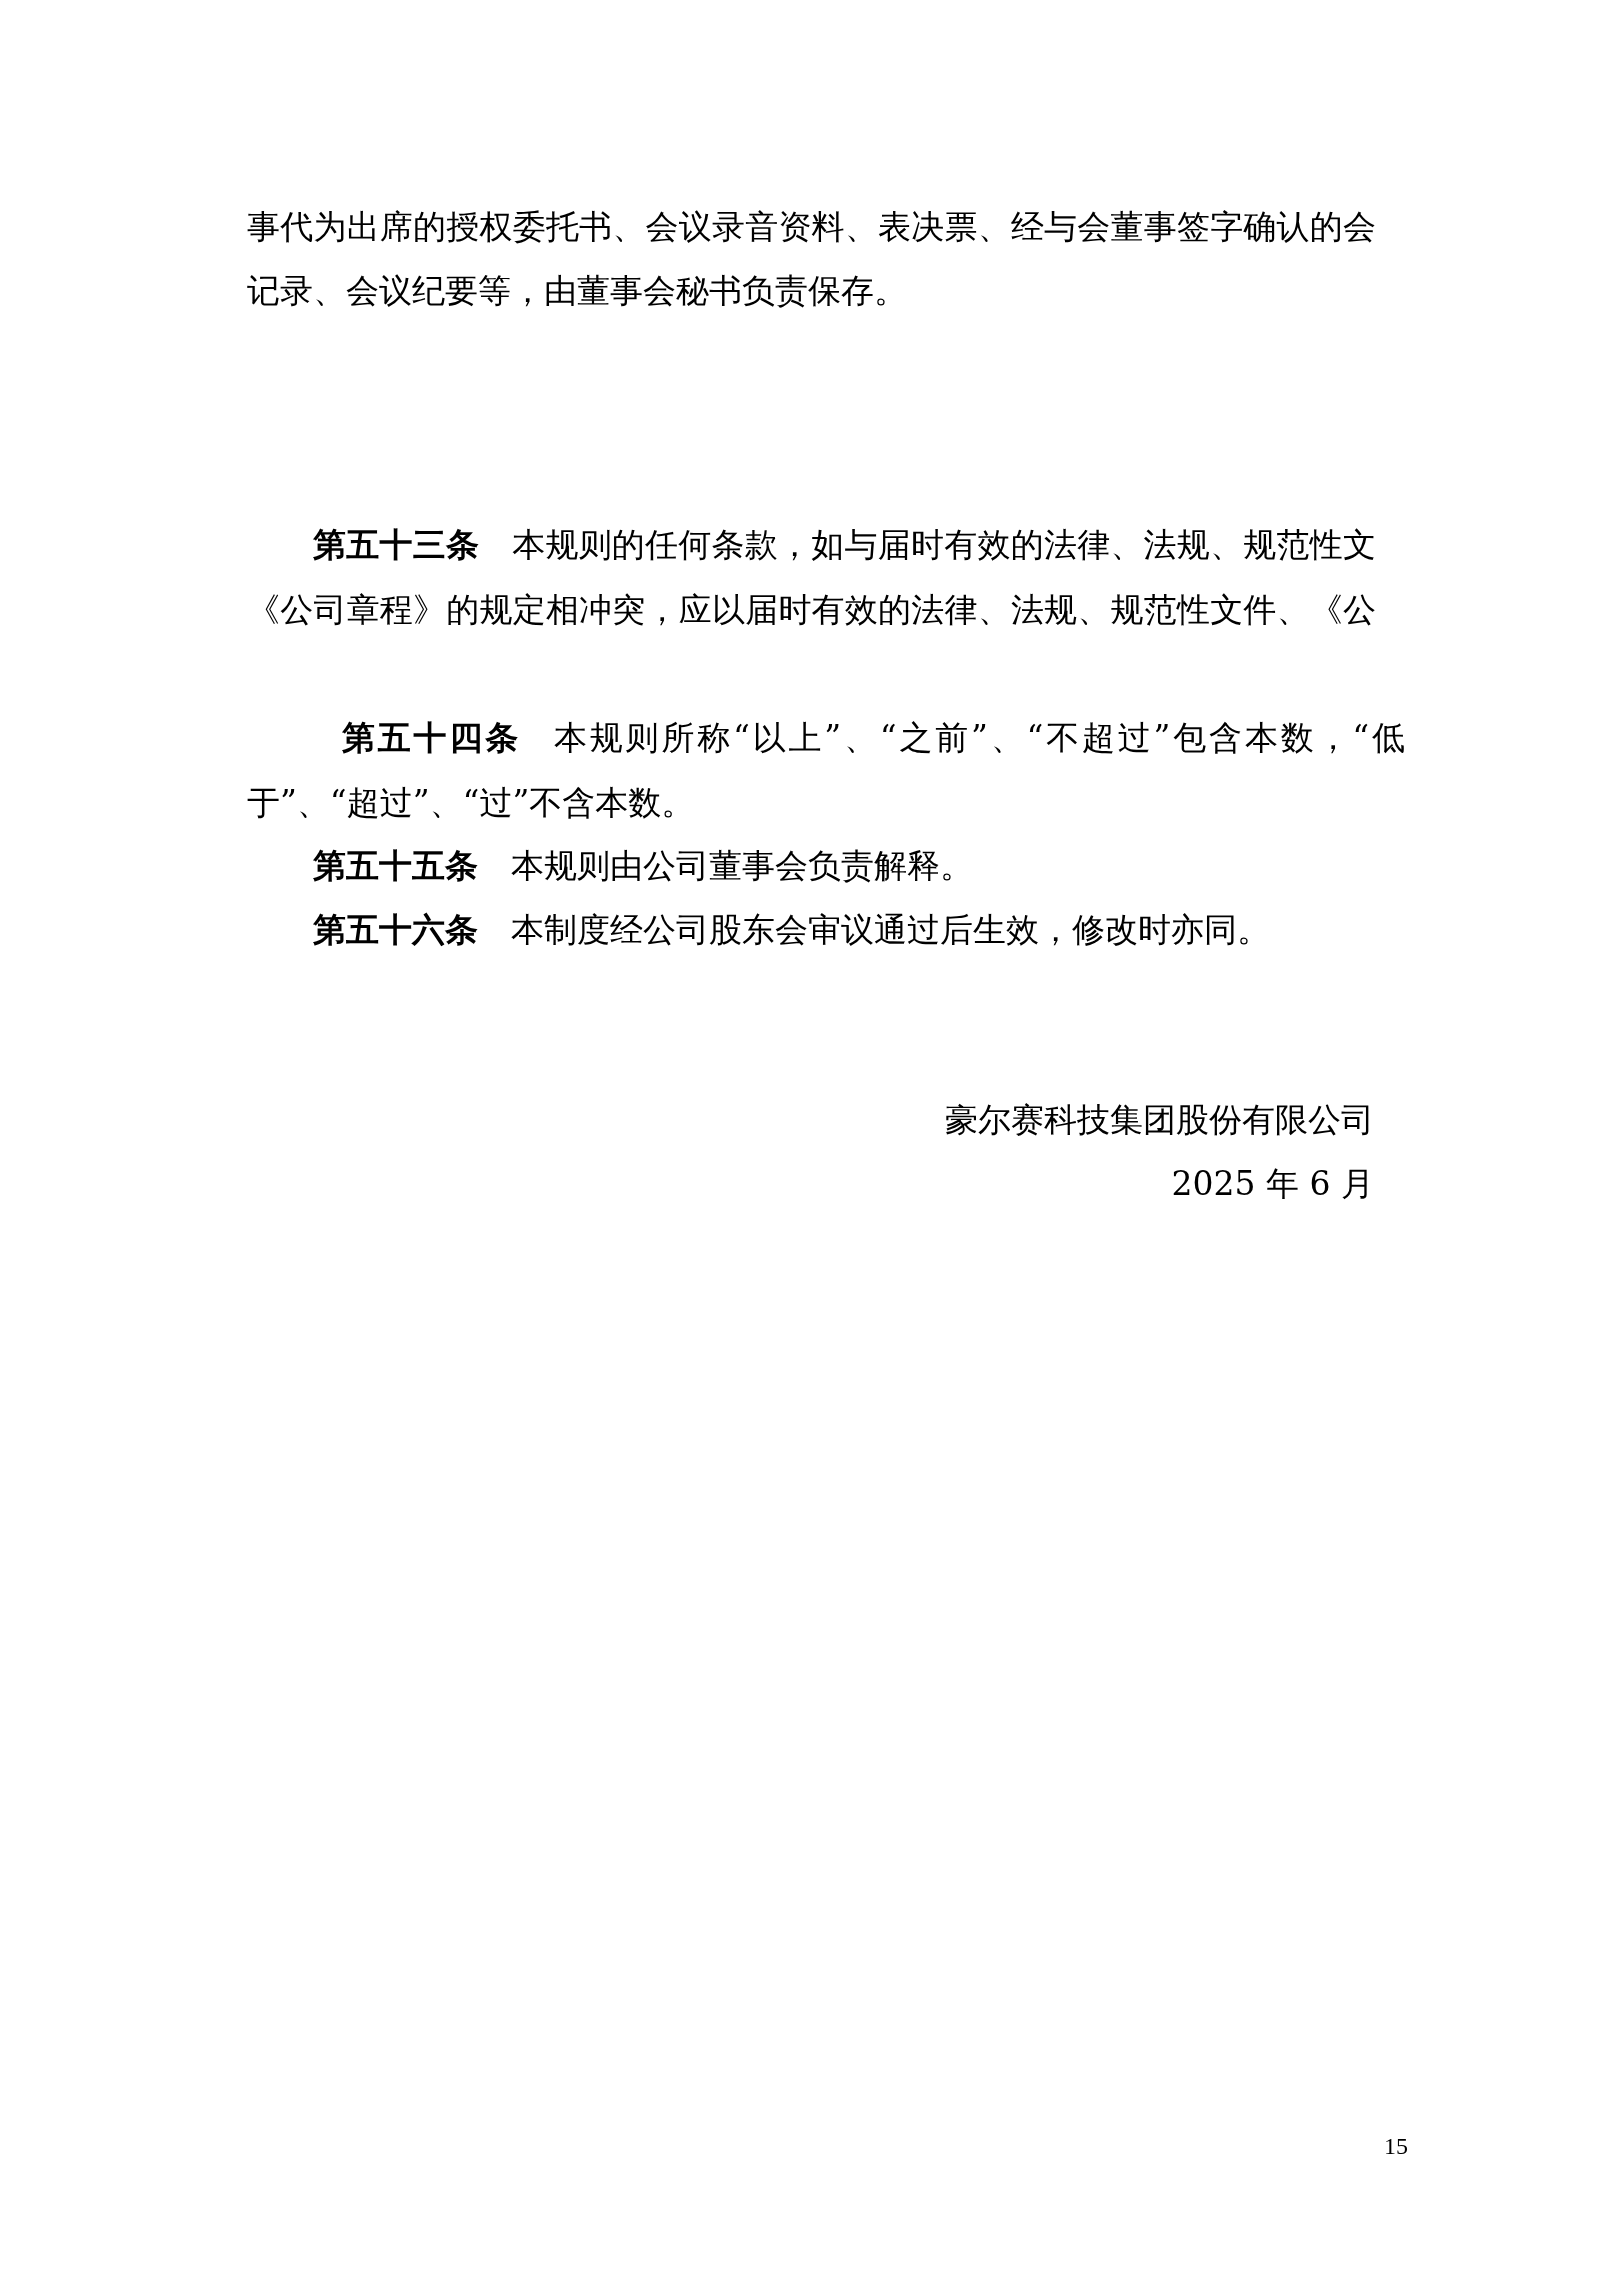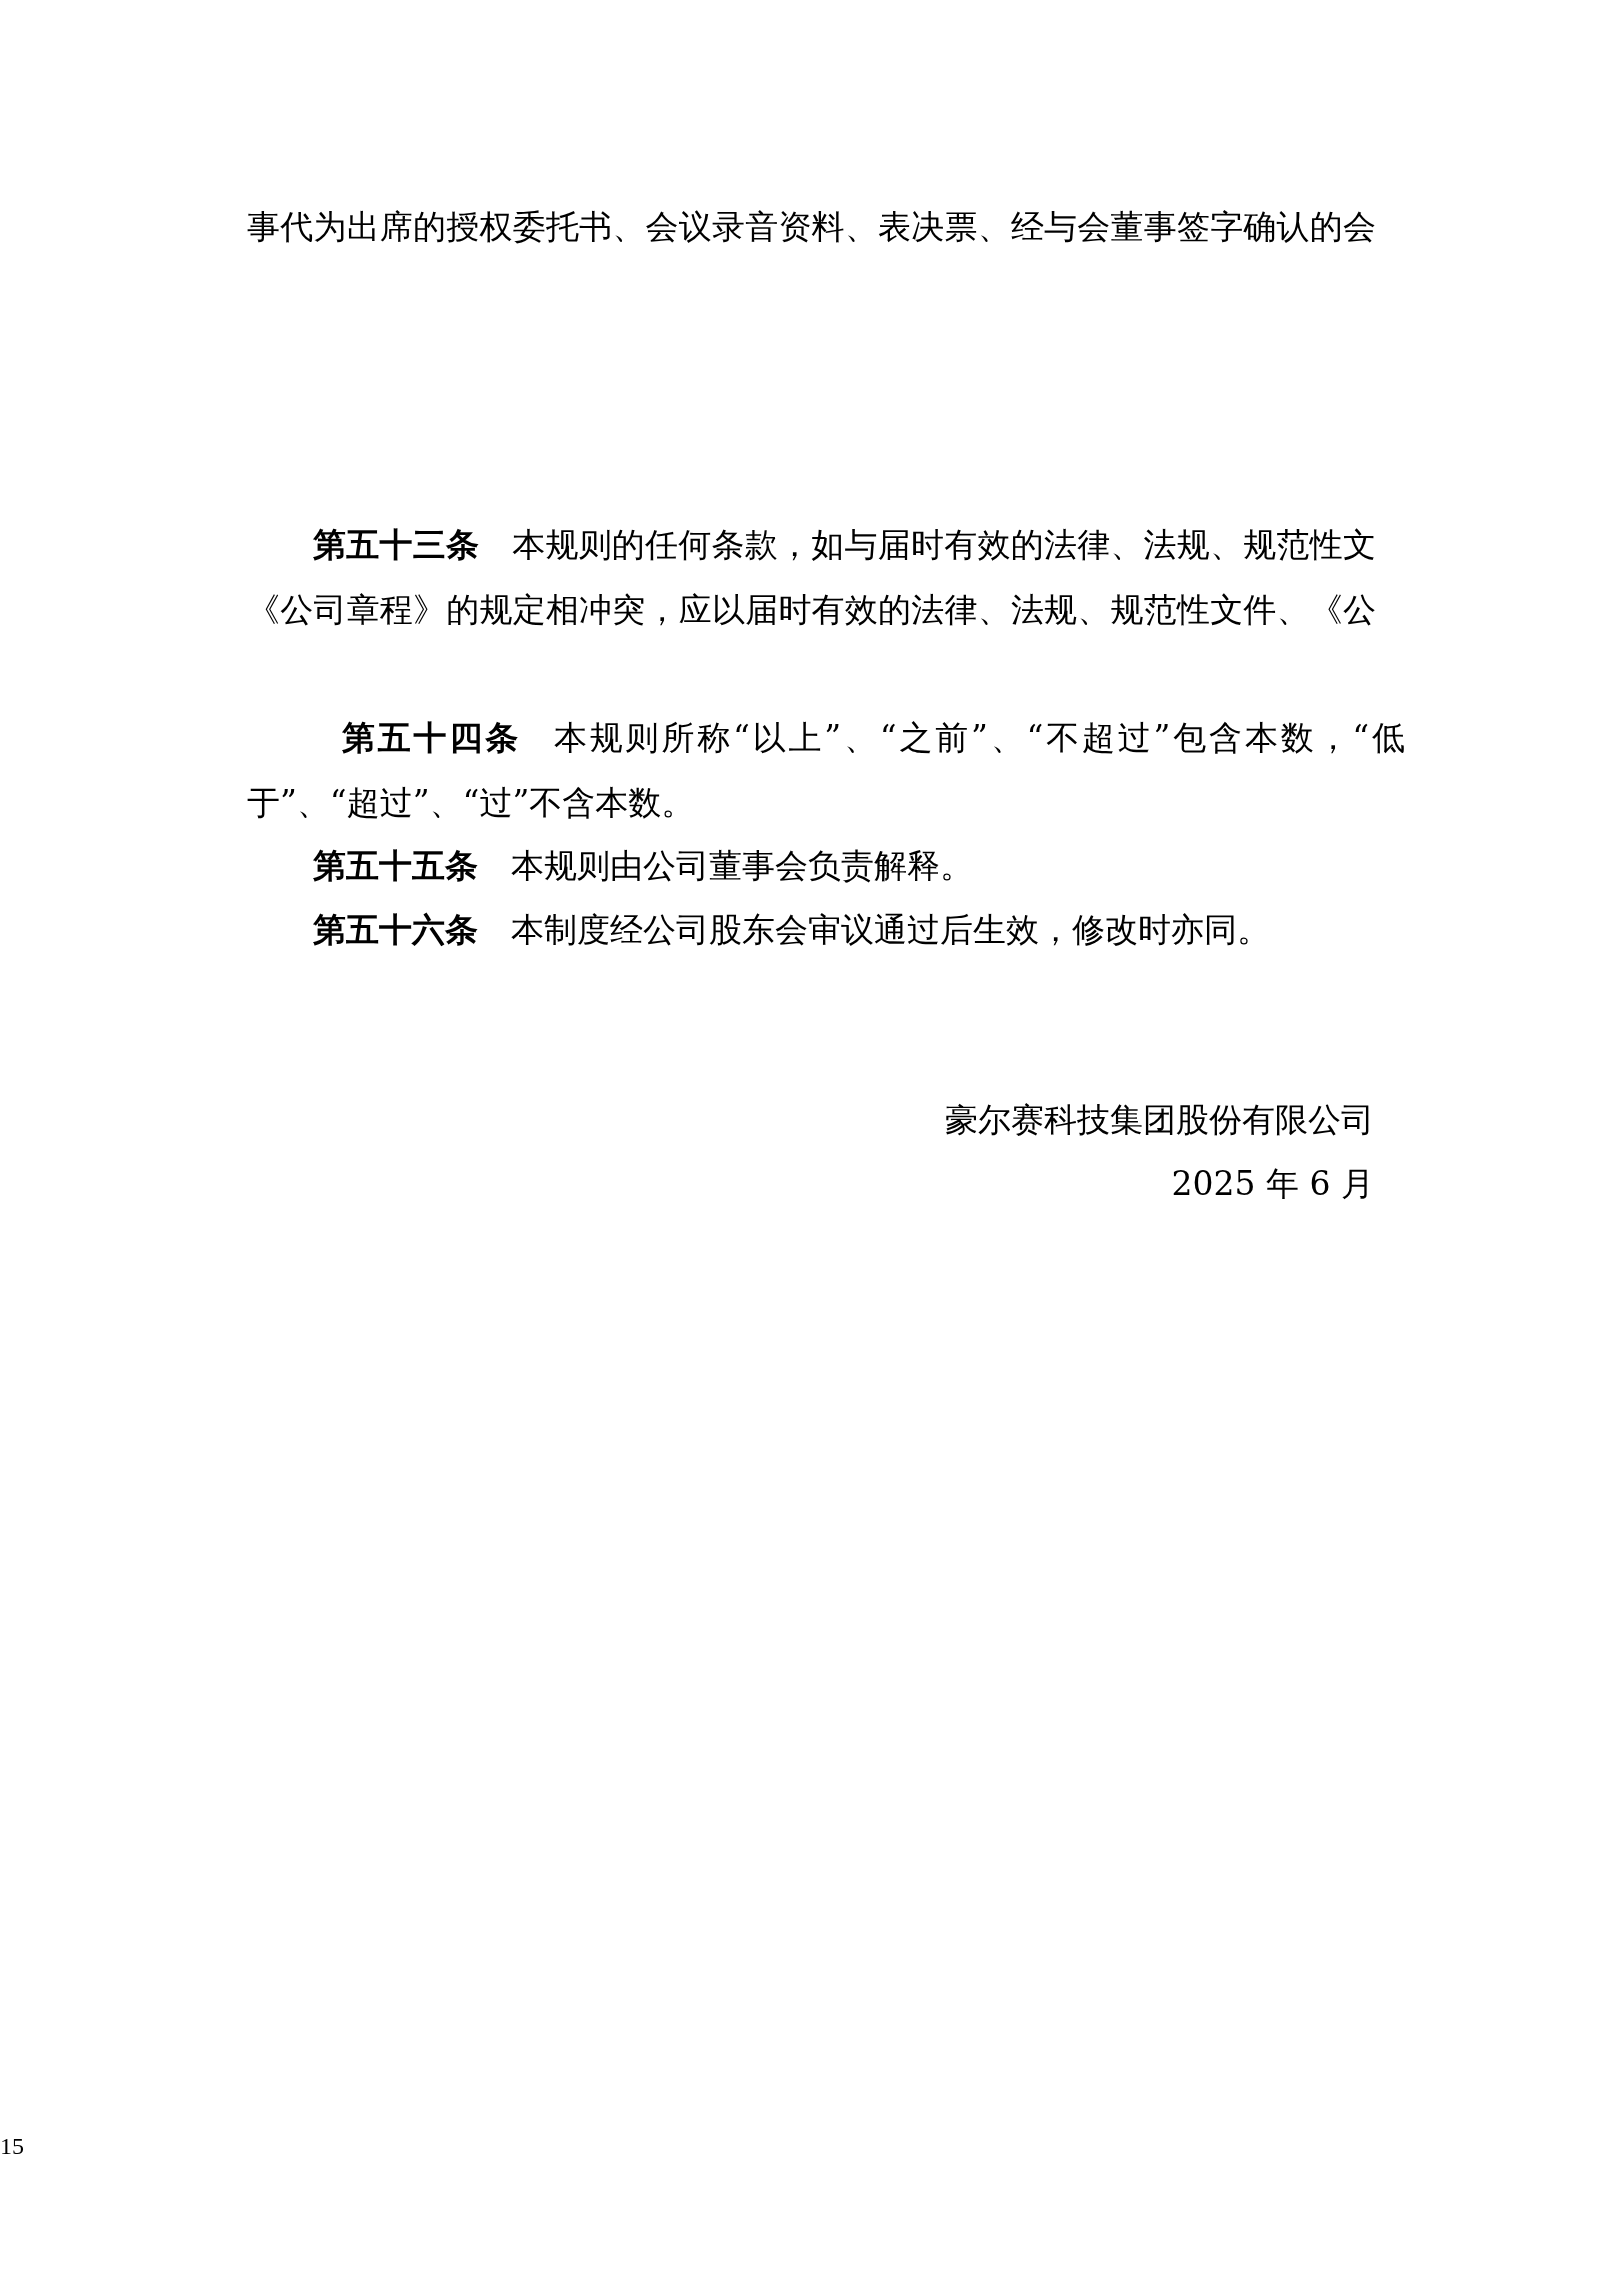--- a/index.html
+++ b/index.html
@@ -51,30 +51,31 @@
     height: 37px;
     white-space: nowrap;
     text-align: left;
   }
   .page-number {
     position: absolute;
     left: 0; width: 1408px;
     top: 2132px;
     font-size: 24px;
     line-height: 29px;
-    text-align: left;
+    text-align: right;
     font-family: "Liberation Serif", "DejaVu Serif", serif;
   }
 </style>
 </head>
 <body>
 
 <div class="page">
 
   <div class="line justify" style="top:208px;">事代为出席的授权委托书、会议录音资料、表决票、经与会董事签字确认的会议</div>
+  <div class="line" style="top:272px;">记录、会议纪要等，由董事会秘书负责保存。</div>
 
 
 
   <div class="line indent justify" style="top:526px;">
     <span class="art-no">第五十三条</span><span>本规则的任何条款，如与届时有效的法律、法规、规范性文件、</span>
   </div>
   <div class="line justify" style="top:591px;">《公司章程》的规定相冲突，应以届时有效的法律、法规、规范性文件、《公司</div>
 
   <div class="line indent justify" style="top:719px;margin-left:29px;">
     <span class="art-no">第五十四条</span><span>本规则所称“以上”、“之前”、“不超过”包含本数，“低</span>

